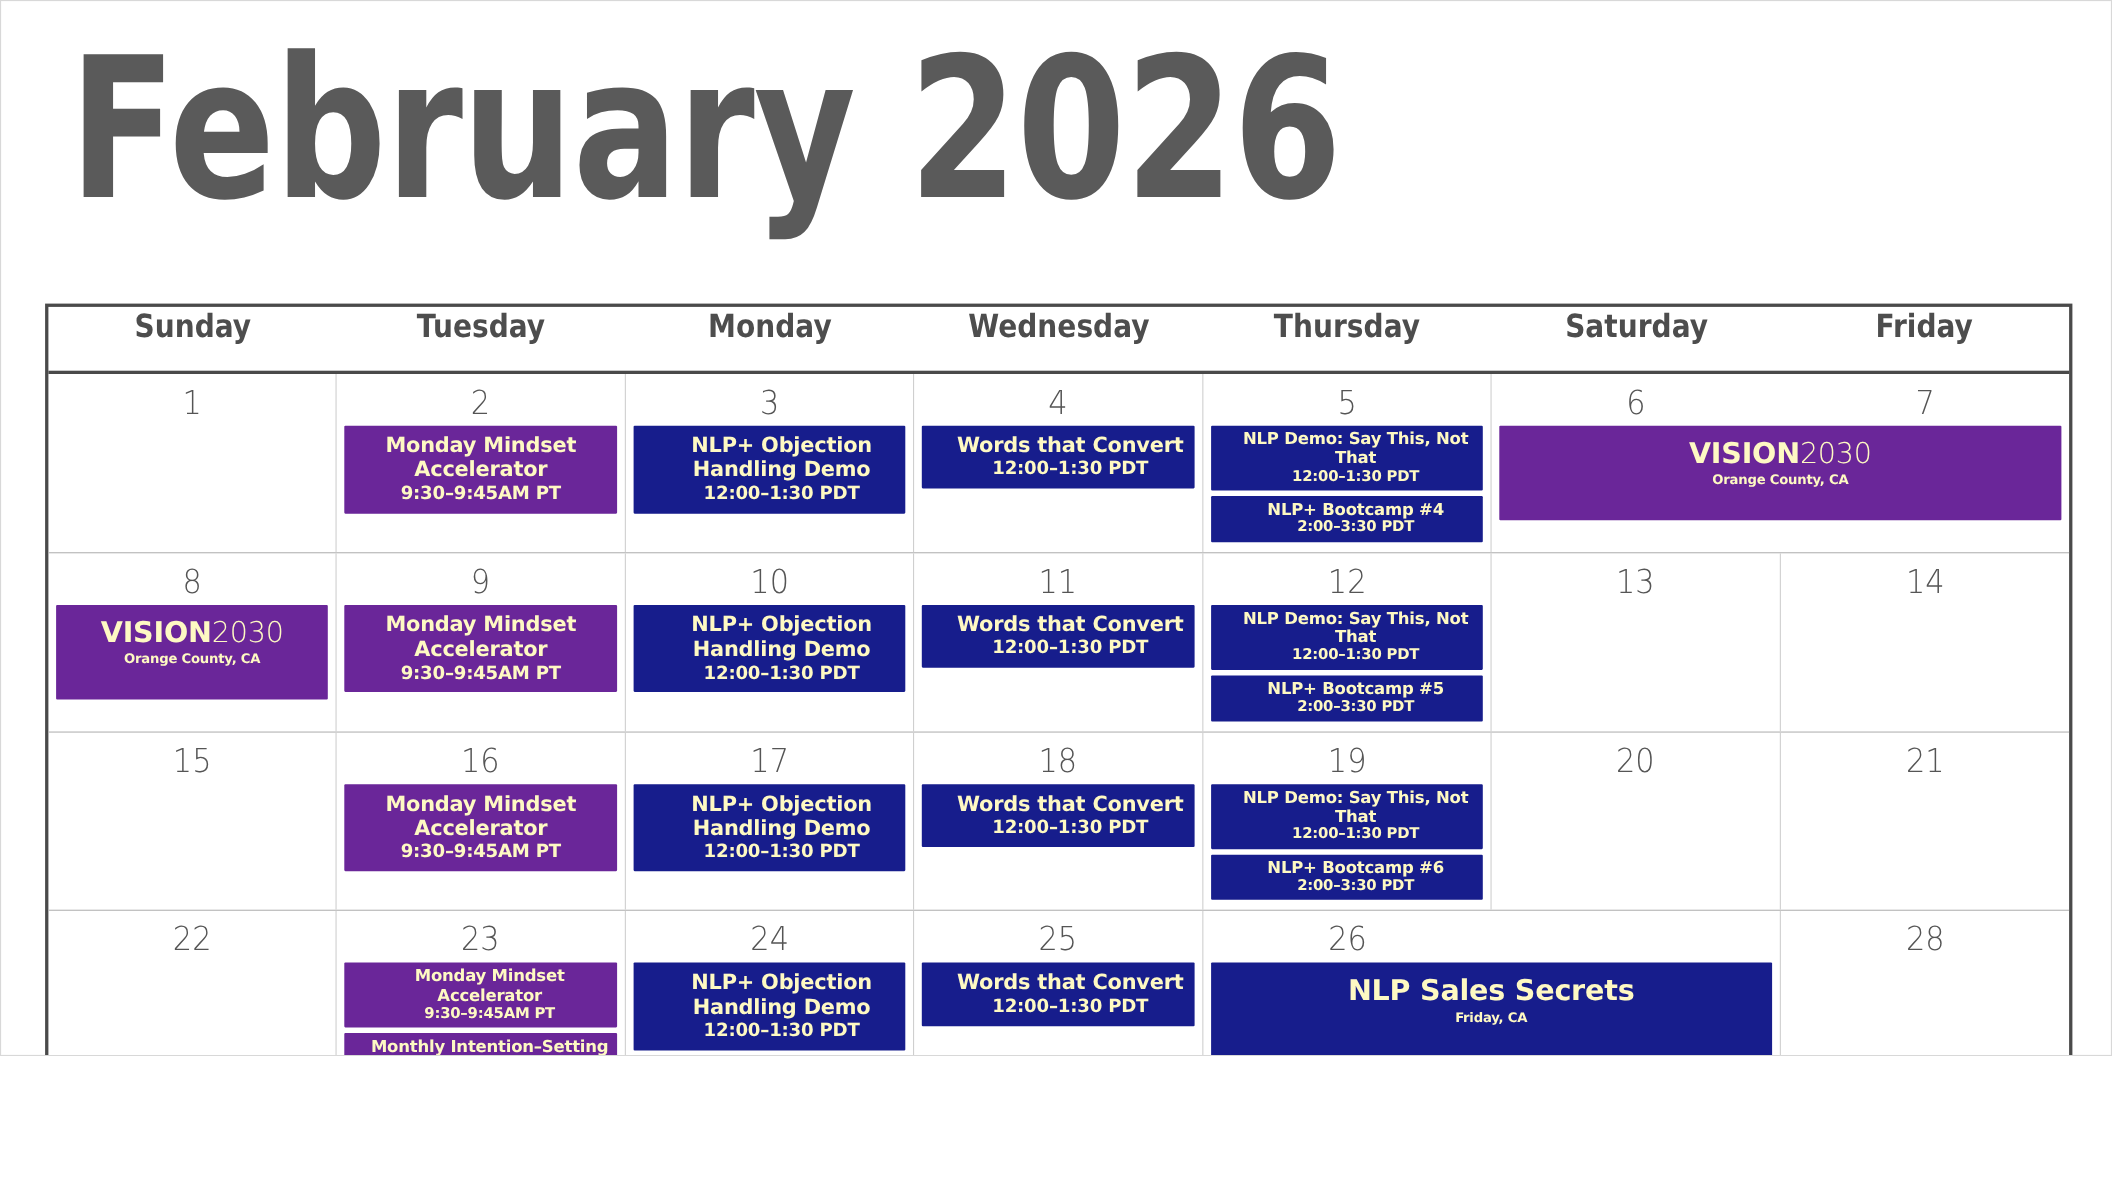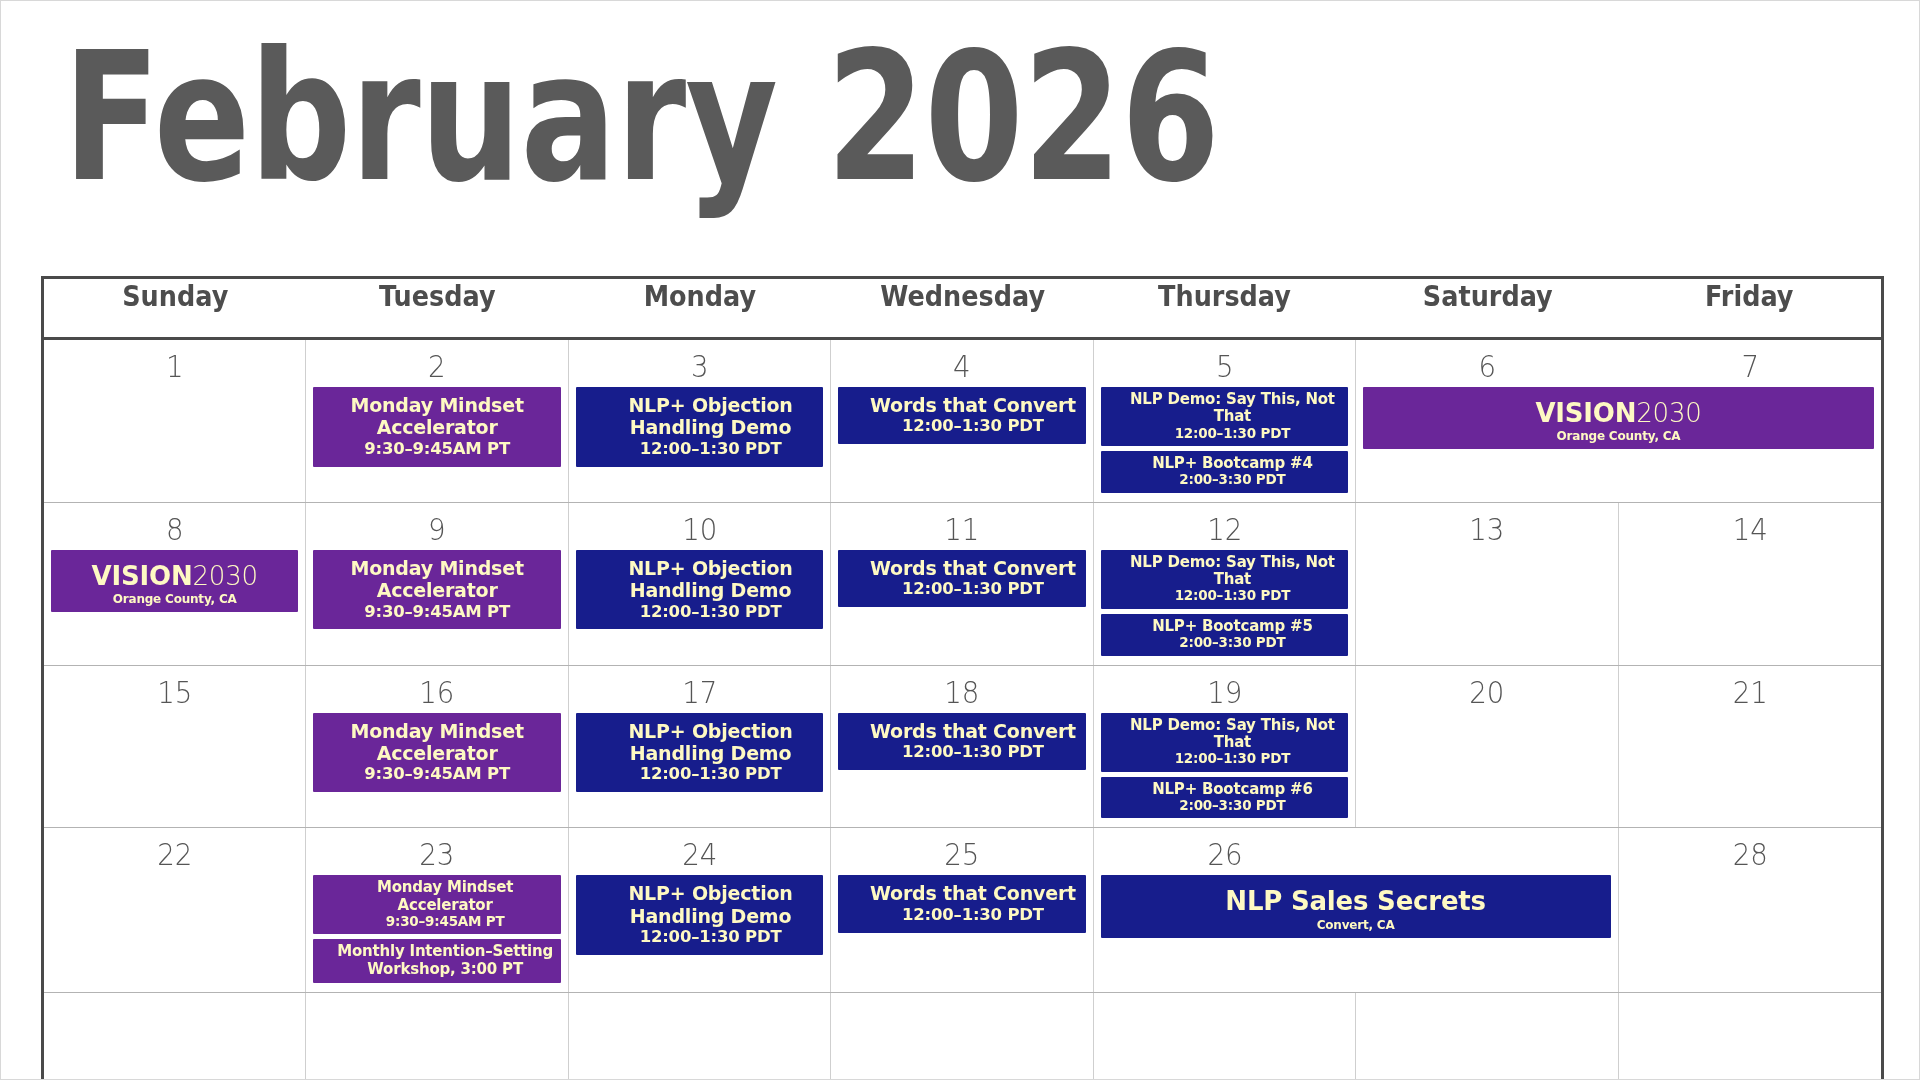--- a/index.html
+++ b/index.html
@@ -3,21 +3,21 @@
 <meta charset="utf-8">
 <style>
   * { box-sizing: border-box; margin: 0; padding: 0; }
   html, body {
     width: 1920px; height: 1080px;
     background: #ffffff;
     font-family: "Liberation Sans", sans-serif;
   }
   #page {
     position: relative;
-    width: 1920px; height: 1080px;
+    width: 1920px; height: 960px;
     background: #ffffff;
     border: 1px solid #d8d8d8;
     overflow: hidden;
   }
 
   
   .title-wrap {
     position: absolute;
     left: 62px; top: 22px;
     height: 190px;
@@ -108,21 +108,21 @@
     line-height: 1.2;
     letter-spacing: -0.2px;
   }
 
   
   .event.compact { padding: 4px 4px 5px 20px; }
   .event.compact .ev-title { font-size: 15px; line-height: 1.15; }
   .event.compact .ev-sub   { font-size: 13.5px; line-height: 1.15; }
 
   
-  .event.banner { padding: 11px 6px 5px 6px; }
+  .event.banner { padding: 11px 6px 29px 6px; }
   .event.banner .ev-title { font-size: 26px; line-height: 1.2; }
   .event.banner .ev-sub   { font-size: 12px; line-height: 1.25; }
   .ev-title .light { font-weight: 300; }
 
   
   .cell.span2 { width: 28.5714%; }
   .empty-week .cell { height: 112px; }
 
   .row-h1 { min-height: 113px; }
   .row-h2 { min-height: 113px; }
@@ -378,21 +378,21 @@
       </div>
       <div class="cell span2">
         <div class="cal-row">
           <div style="width:50%">
               <div class="daynum">26</div>
             </div>
         </div>
         <div class="events">
           <div class="event navy banner">
             <div class="ev-title">NLP Sales Secrets</div>
-            <div class="ev-sub">Convert, CA</div>
+            <div class="ev-sub">Friday, CA</div>
           </div>
         </div>
       </div>
       <div class="cell">
         <div class="daynum">28</div>
       </div>
     </div>
 
     <div class="cal-row week empty-week">
       <div class="cell"></div>

